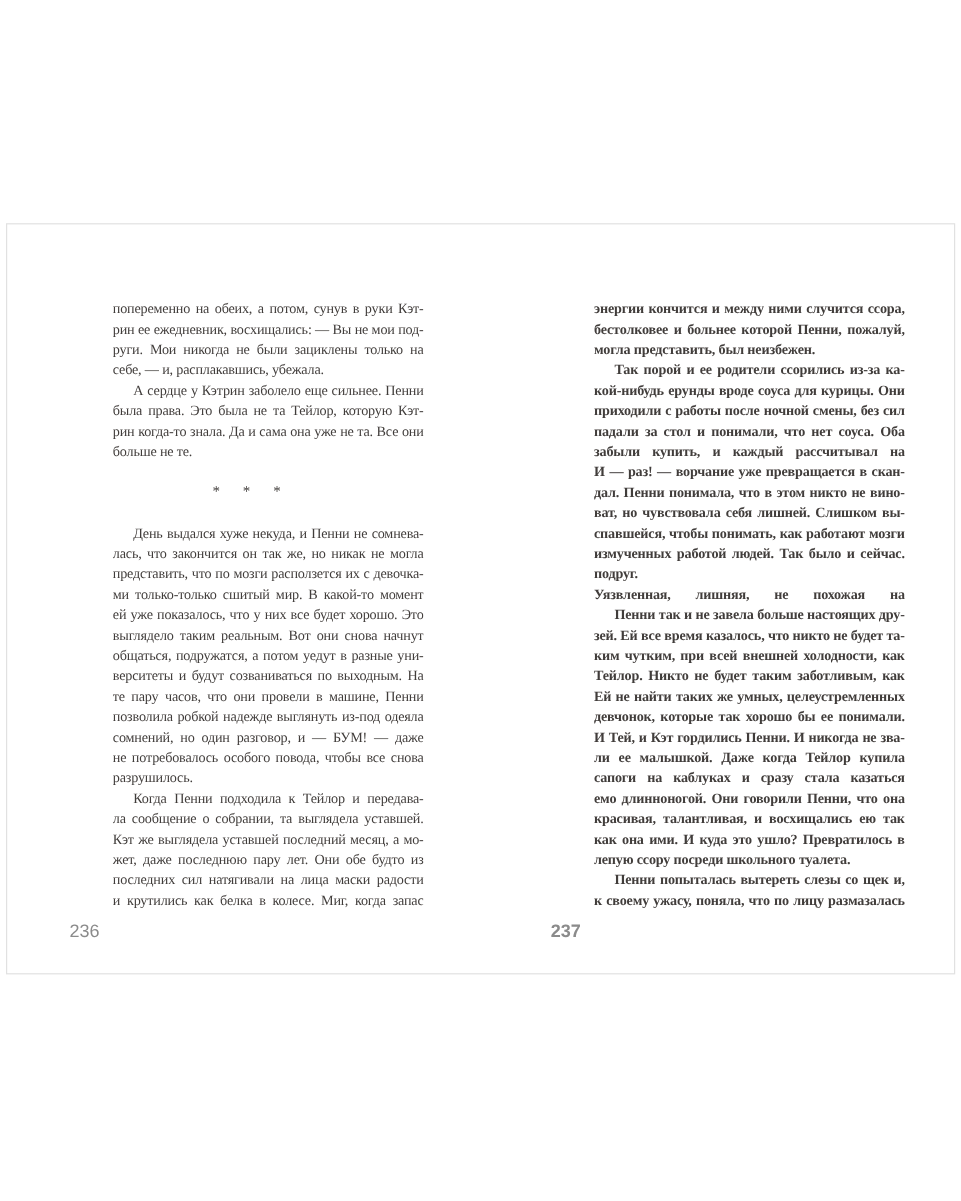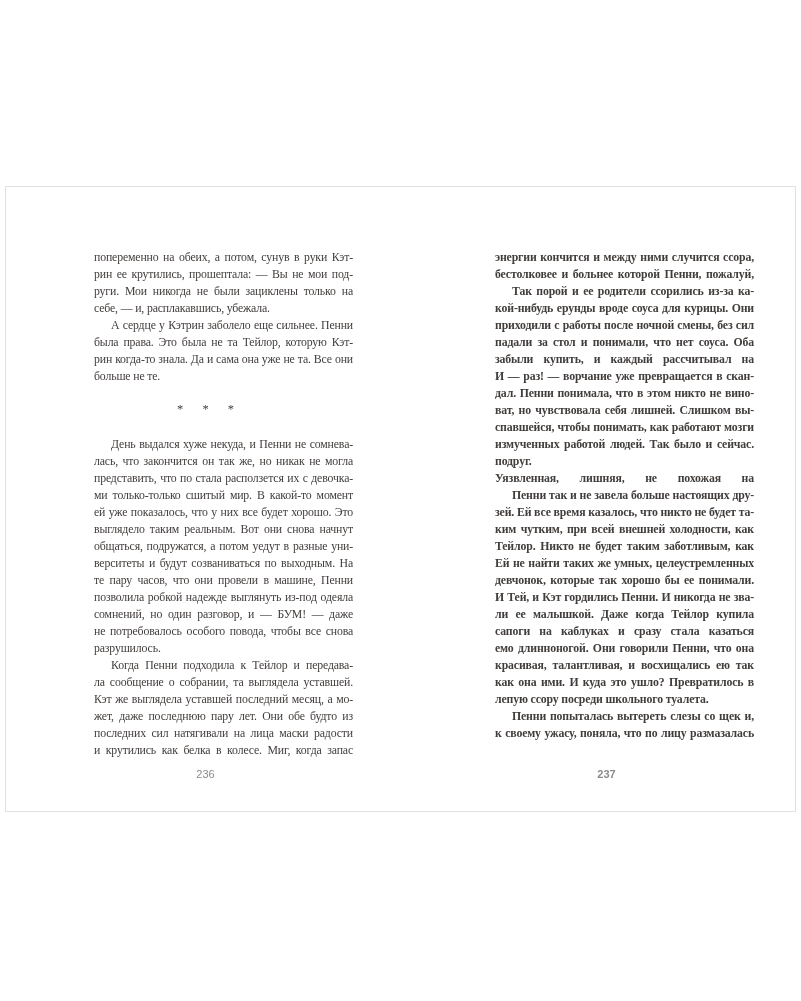--- a/index.html
+++ b/index.html
@@ -61,51 +61,50 @@
     text-align: center;
     letter-spacing: 8px;
     padding-left: 8px;
     font-size: 12.5px;
     color: #413d3b;
   }
   .folio {
     position: absolute;
     top: 581px;
     width: 295px;
-    text-align: center;
     font-family: "Liberation Sans", "DejaVu Sans", sans-serif;
-    font-size: 11px;
+    font-size: 15px;
     color: #8b8b8b;
   }
   .page-left  .folio { left: 52px; }
   .page-right .folio { left: 48px; }
 </style>
 </head>
 <body>
 
 <div class="spread">
   <section class="page page-left">
     <div class="page-text">
         <div class="para">
           <div class="line">попеременно на обеих, а потом, сунув в руки Кэт-</div>
-          <div class="line">рин ее крутились, прошептала: — Вы не мои под-</div>
+          <div class="line">рин ее ежедневник, восхищались: — Вы не мои под-</div>
           <div class="line">руги. Мои никогда не были зациклены только на</div>
           <div class="line end">себе, — и, расплакавшись, убежала.</div>
         </div>
         <div class="para indent">
           <div class="line">А сердце у Кэтрин заболело еще сильнее. Пенни</div>
           <div class="line">была права. Это была не та Тейлор, которую Кэт-</div>
           <div class="line">рин когда-то знала. Да и сама она уже не та. Все они</div>
           <div class="line end">больше не те.</div>
         </div>
         <div class="separator">* * *</div>
         <div class="para indent">
           <div class="line">День выдался хуже некуда, и Пенни не сомнева-</div>
           <div class="line">лась, что закончится он так же, но никак не могла</div>
-          <div class="line">представить, что по стала расползется их с девочка-</div>
+          <div class="line">представить, что по мозги расползется их с девочка-</div>
           <div class="line">ми только-только сшитый мир. В какой-то момент</div>
           <div class="line">ей уже показалось, что у них все будет хорошо. Это</div>
           <div class="line">выглядело таким реальным. Вот они снова начнут</div>
           <div class="line">общаться, подружатся, а потом уедут в разные уни-</div>
           <div class="line">верситеты и будут созваниваться по выходным. На</div>
           <div class="line">те пару часов, что они провели в машине, Пенни</div>
           <div class="line">позволила робкой надежде выглянуть из-под одеяла</div>
           <div class="line">сомнений, но один разговор, и — БУМ! — даже</div>
           <div class="line">не потребовалось особого повода, чтобы все снова</div>
           <div class="line end">разрушилось.</div>
@@ -119,20 +118,21 @@
           <div class="line">и крутились как белка в колесе. Миг, когда запас</div>
         </div>
       </div>
     <div class="folio">236</div>
   </section>
   <section class="page page-right">
     <div class="page-text">
         <div class="para">
           <div class="line">энергии кончится и между ними случится ссора,</div>
           <div class="line">бестолковее и больнее которой Пенни, пожалуй, не</div>
+          <div class="line end">могла представить, был неизбежен.</div>
         </div>
         <div class="para indent">
           <div class="line">Так порой и ее родители ссорились из-за ка-</div>
           <div class="line">кой-нибудь ерунды вроде соуса для курицы. Они</div>
           <div class="line">приходили с работы после ночной смены, без сил</div>
           <div class="line">падали за стол и понимали, что нет соуса. Оба</div>
           <div class="line">забыли купить, и каждый рассчитывал на другого.</div>
           <div class="line">И — раз! — ворчание уже превращается в скан-</div>
           <div class="line">дал. Пенни понимала, что в этом никто не вино-</div>
           <div class="line">ват, но чувствовала себя лишней. Слишком вы-</div>

